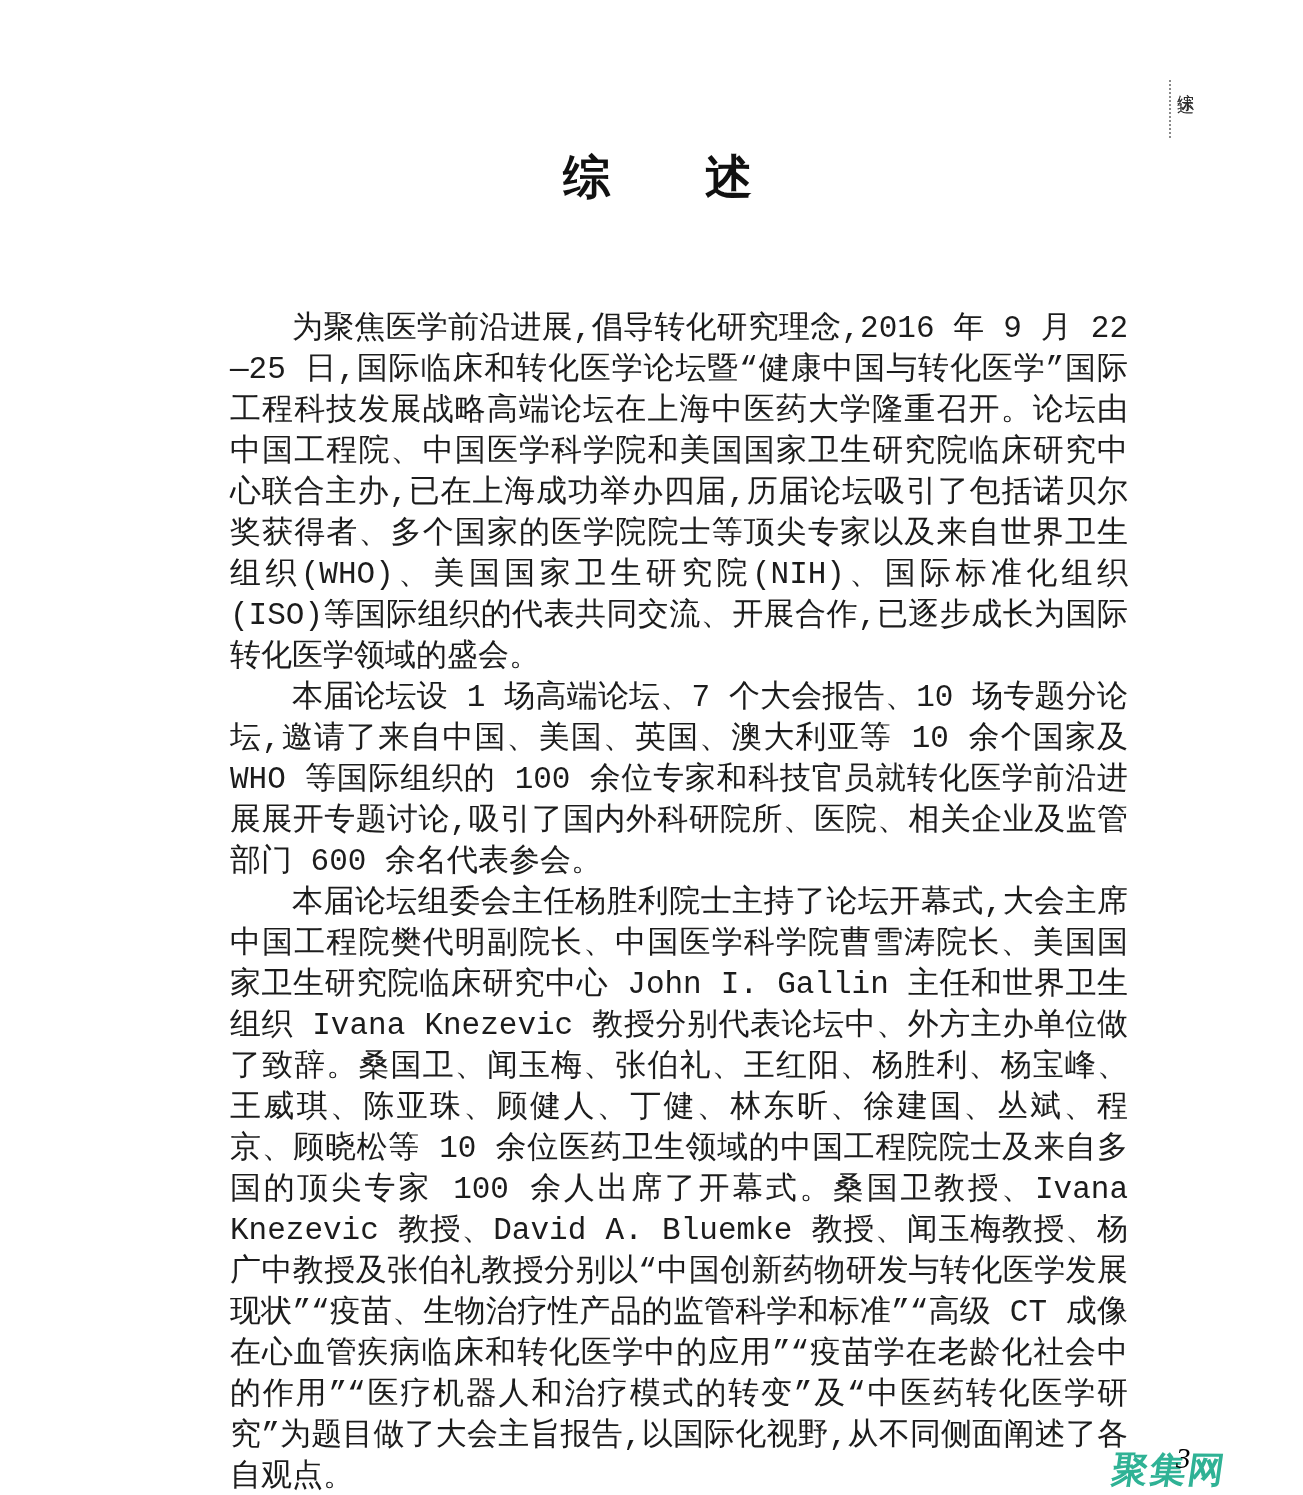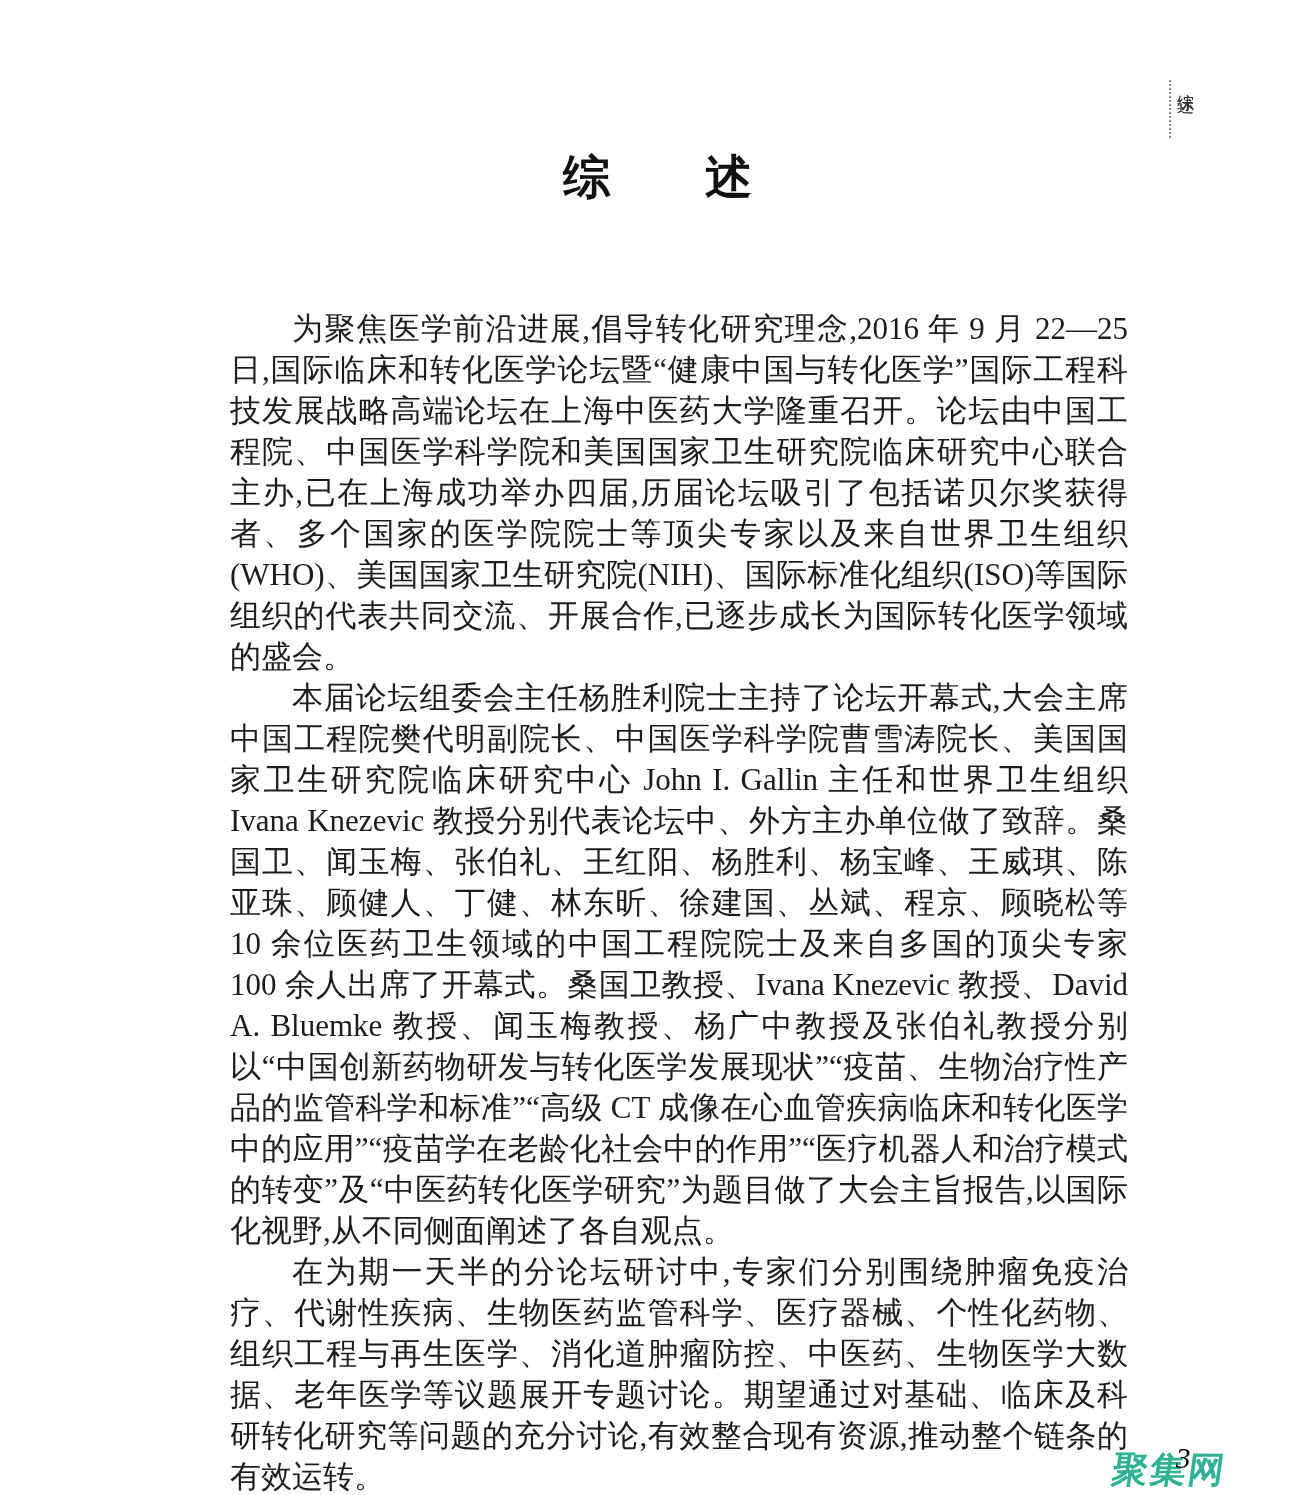--- a/index.html
+++ b/index.html
@@ -62,20 +62,21 @@
     top: 308px;
     width: 898px;
     font-size: 31px;
     line-height: 41px;
     text-align: justify;
     color: #1c1c1c;
   }
   .body-text p {
     margin: 0;
     text-indent: 2em;
+    font-family: Liberation Mono, monospace;
   }
 
   
   .page-number {
     position: absolute;
     left: 1176px;
     top: 1442px;
     font-size: 29px;
     color: #000000;
     z-index: 3;
@@ -104,20 +105,21 @@
     <div class="margin-label">综述</div>
   </div>
 
   <h1 class="title">
     <span>综</span>
     <span>述</span>
   </h1>
 
   <div class="body-text">
     <p>为聚焦医学前沿进展,倡导转化研究理念,2016 年 9 月 22—25 日,国际临床和转化医学论坛暨“健康中国与转化医学”国际工程科技发展战略高端论坛在上海中医药大学隆重召开。论坛由中国工程院、中国医学科学院和美国国家卫生研究院临床研究中心联合主办,已在上海成功举办四届,历届论坛吸引了包括诺贝尔奖获得者、多个国家的医学院院士等顶尖专家以及来自世界卫生组织(WHO)、美国国家卫生研究院(NIH)、国际标准化组织(ISO)等国际组织的代表共同交流、开展合作,已逐步成长为国际转化医学领域的盛会。</p>
+    <p>本届论坛设 1 场高端论坛、7 个大会报告、10 场专题分论坛,邀请了来自中国、美国、英国、澳大利亚等 10 余个国家及 WHO 等国际组织的 100 余位专家和科技官员就转化医学前沿进展展开专题讨论,吸引了国内外科研院所、医院、相关企业及监管部门 600 余名代表参会。</p>
     <p>本届论坛组委会主任杨胜利院士主持了论坛开幕式,大会主席中国工程院樊代明副院长、中国医学科学院曹雪涛院长、美国国家卫生研究院临床研究中心 John I. Gallin 主任和世界卫生组织 Ivana Knezevic 教授分别代表论坛中、外方主办单位做了致辞。桑国卫、闻玉梅、张伯礼、王红阳、杨胜利、杨宝峰、王威琪、陈亚珠、顾健人、丁健、林东昕、徐建国、丛斌、程京、顾晓松等 10 余位医药卫生领域的中国工程院院士及来自多国的顶尖专家 100 余人出席了开幕式。桑国卫教授、Ivana Knezevic 教授、David A. Bluemke 教授、闻玉梅教授、杨广中教授及张伯礼教授分别以“中国创新药物研发与转化医学发展现状”“疫苗、生物治疗性产品的监管科学和标准”“高级 CT 成像在心血管疾病临床和转化医学中的应用”“疫苗学在老龄化社会中的作用”“医疗机器人和治疗模式的转变”及“中医药转化医学研究”为题目做了大会主旨报告,以国际化视野,从不同侧面阐述了各自观点。</p>
     <p>在为期一天半的分论坛研讨中,专家们分别围绕肿瘤免疫治疗、代谢性疾病、生物医药监管科学、医疗器械、个性化药物、组织工程与再生医学、消化道肿瘤防控、中医药、生物医学大数据、老年医学等议题展开专题讨论。期望通过对基础、临床及科研转化研究等问题的充分讨论,有效整合现有资源,推动整个链条的有效运转。</p>
   </div>
 
   <div class="page-number">3</div>
 
   <div class="watermark">聚集网</div>
 
 </div>
 

